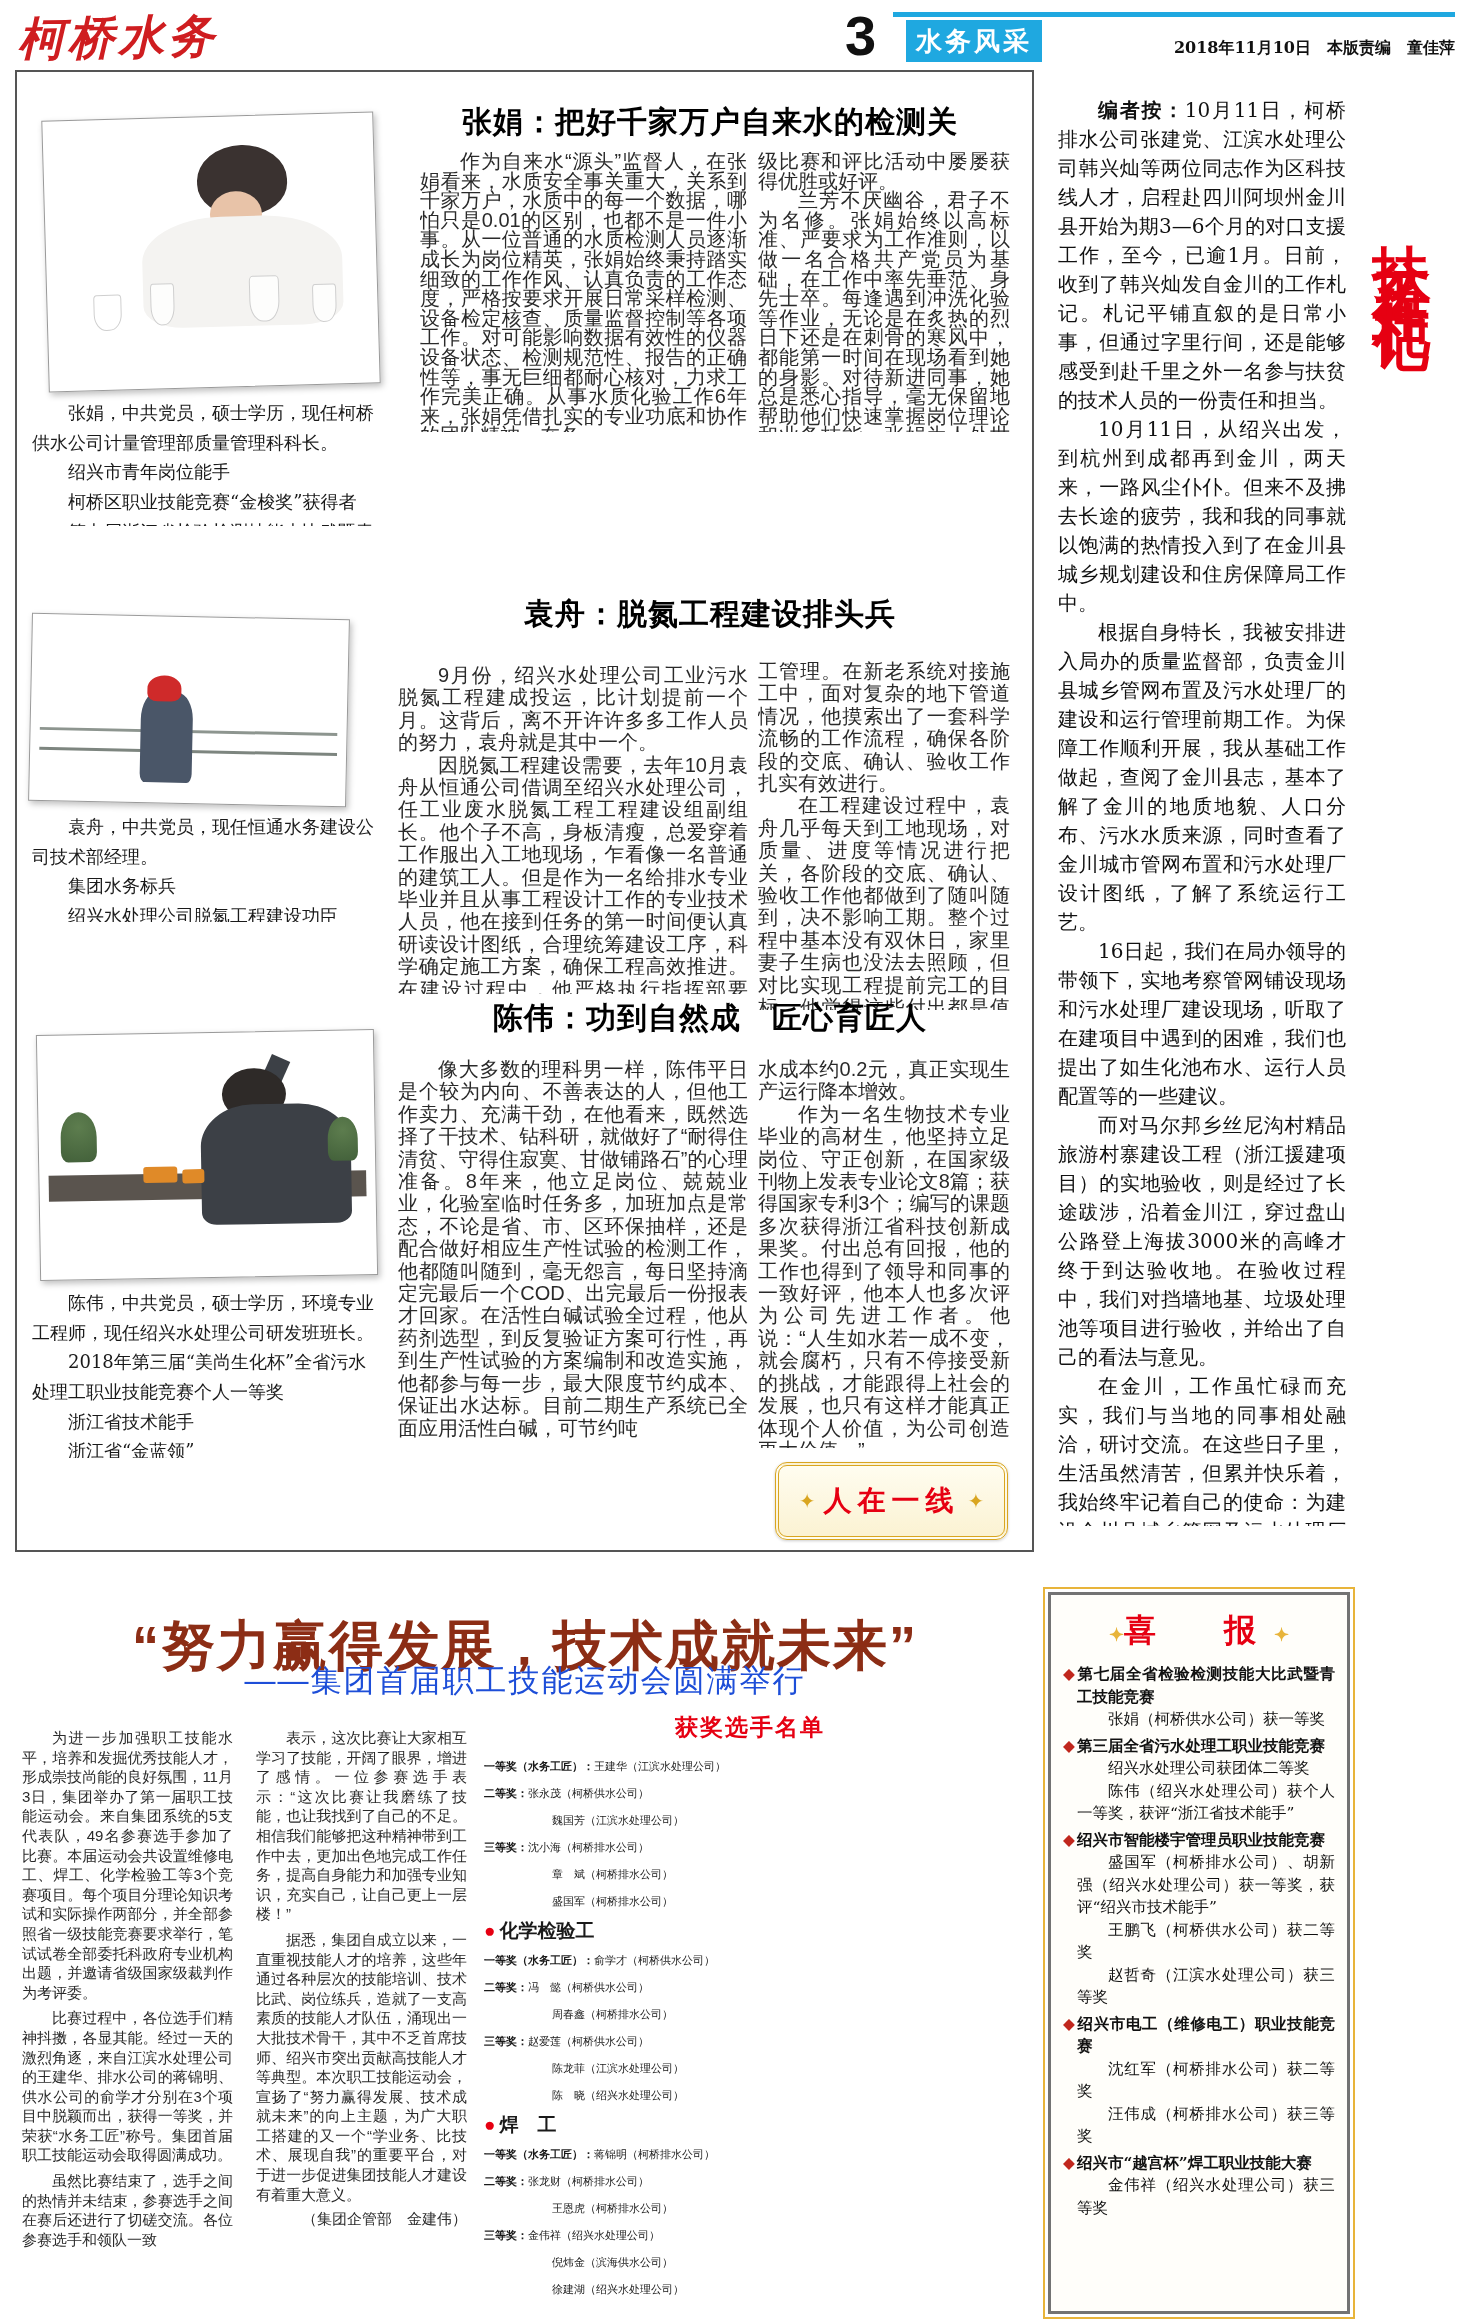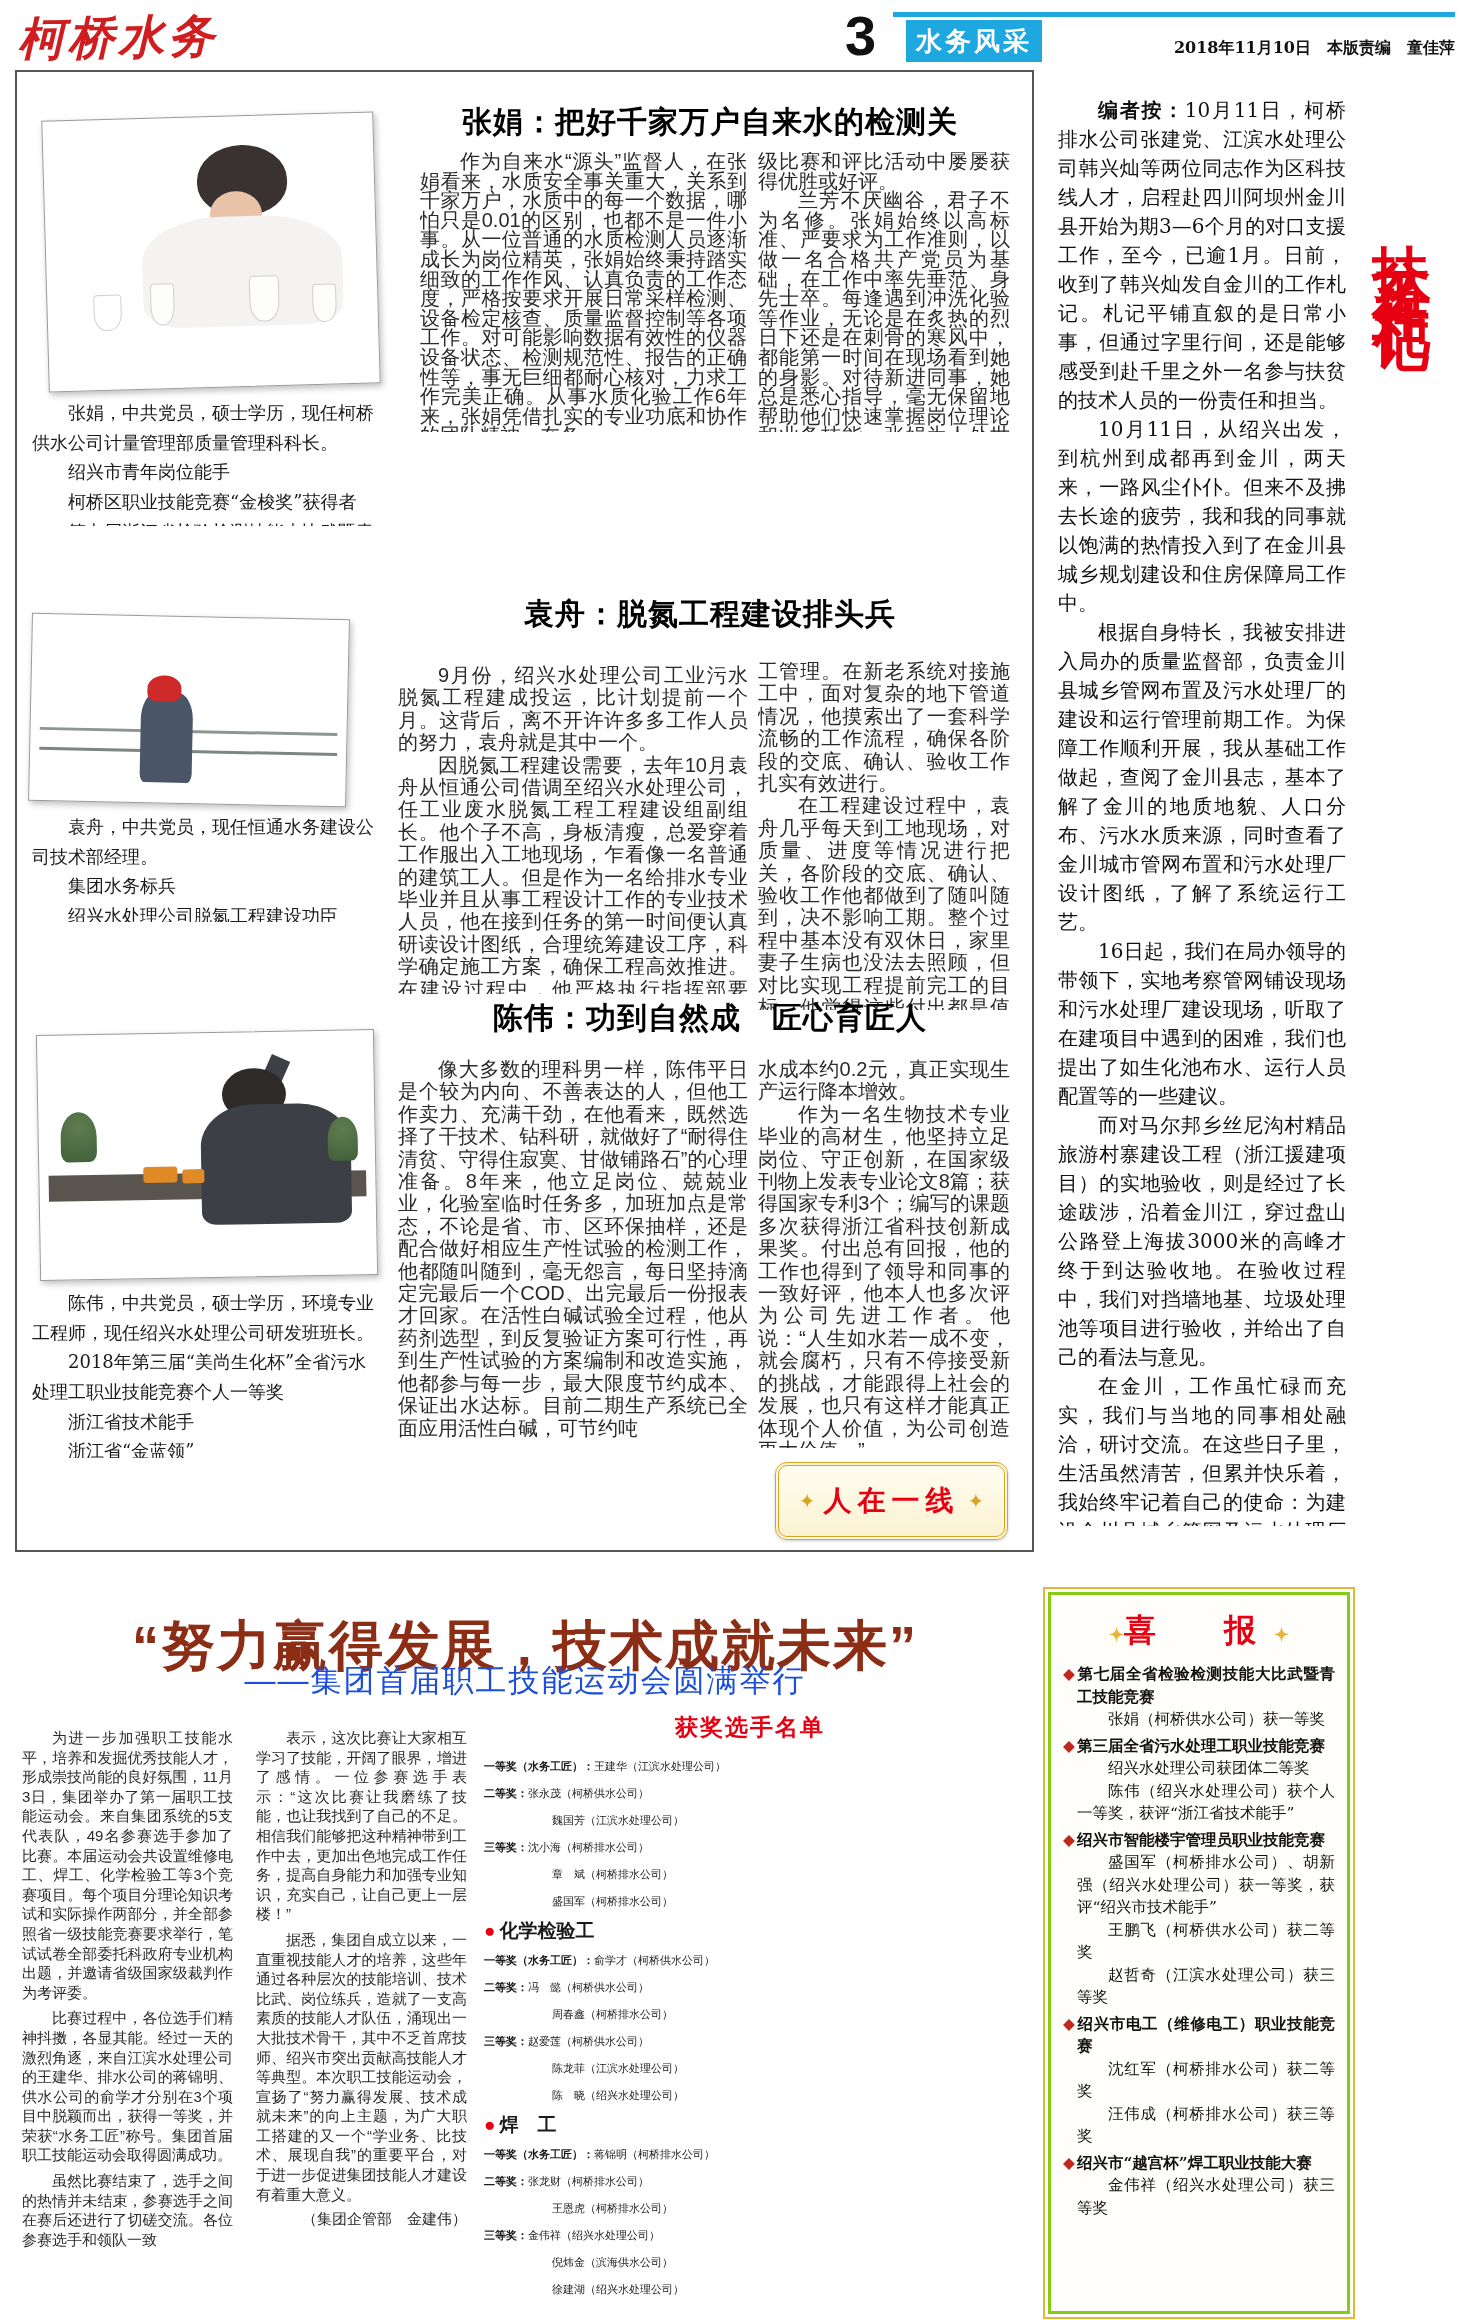--- a/index.html
+++ b/index.html
@@ -84,21 +84,21 @@
   
   .awards{left:484px;top:1712px;width:532px;height:604px;overflow:hidden;}
   .aw-title{text-align:center;color:#e60012;font-weight:bold;font-size:23px;letter-spacing:2px;margin-bottom:10px;}
   .aw-row{font-size:11px;line-height:26px;color:#1a1a1a;font-family:"DejaVu Serif",serif;white-space:nowrap;overflow:hidden;}
   .aw-row .lbl{font-weight:bold;font-family:"Liberation Sans",sans-serif;}
   .aw-row.cat{font-family:"Liberation Sans",sans-serif;font-weight:bold;font-size:19px;line-height:32px;}
   .aw-row.cat::before{content:"●";color:#e60012;margin-right:4px;}
   .aw-row.cont{padding-left:68px;}
 
   
-  .xibao{left:1048px;top:1592px;width:302px;height:722px;border:3px solid #84cc16;outline:2px solid #e8b43a;
+  .xibao{left:1048px;top:1592px;width:302px;height:722px;border:3px solid #737373;outline:2px solid #e8b43a;
          outline-offset:3px;background:#fffefa;box-sizing:border-box;padding:14px 12px 10px 12px;overflow:hidden;}
   .x-title{text-align:center;color:#e60012;font-weight:bold;font-size:32px;letter-spacing:18px;
            font-family:"DejaVu Serif",serif;margin-bottom:10px;}
   .x-orn{color:#e8b43a;font-size:18px;letter-spacing:0;}
   .x-row{font-family:"DejaVu Serif",serif;font-size:15.5px;line-height:22.5px;color:#111;text-align:justify;}
   .x-row.x-head{font-weight:bold;padding-left:14px;text-indent:-14px;margin-top:4px;}
   .x-row.x-head::before{content:"◆";color:#c0271d;margin-right:2px;}
   .x-row.x-line{padding-left:14px;text-indent:2em;}
 </style>
 </head>

